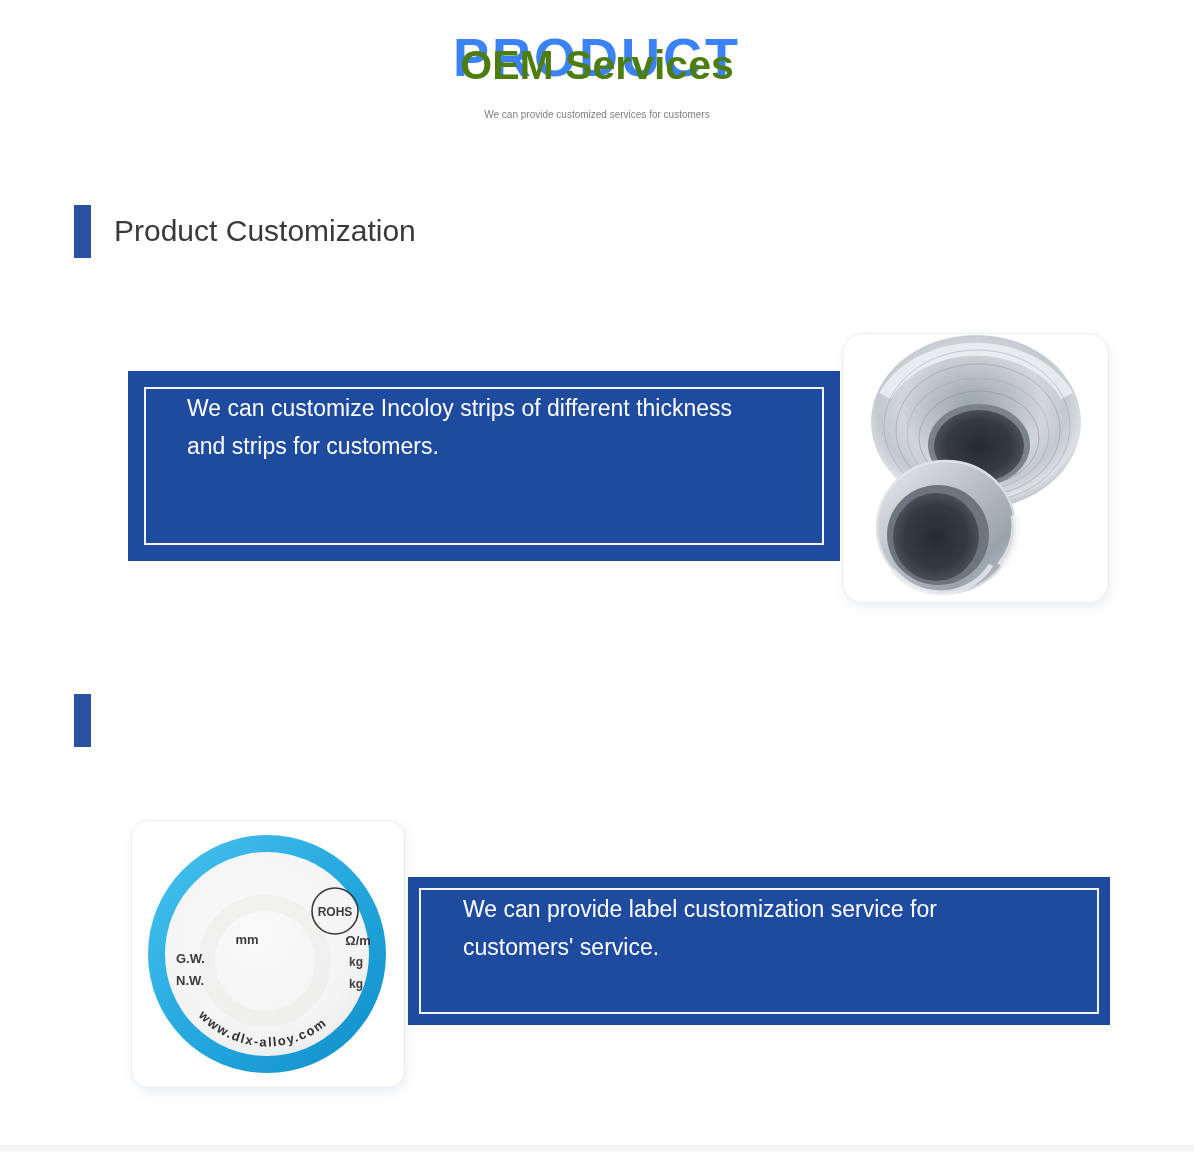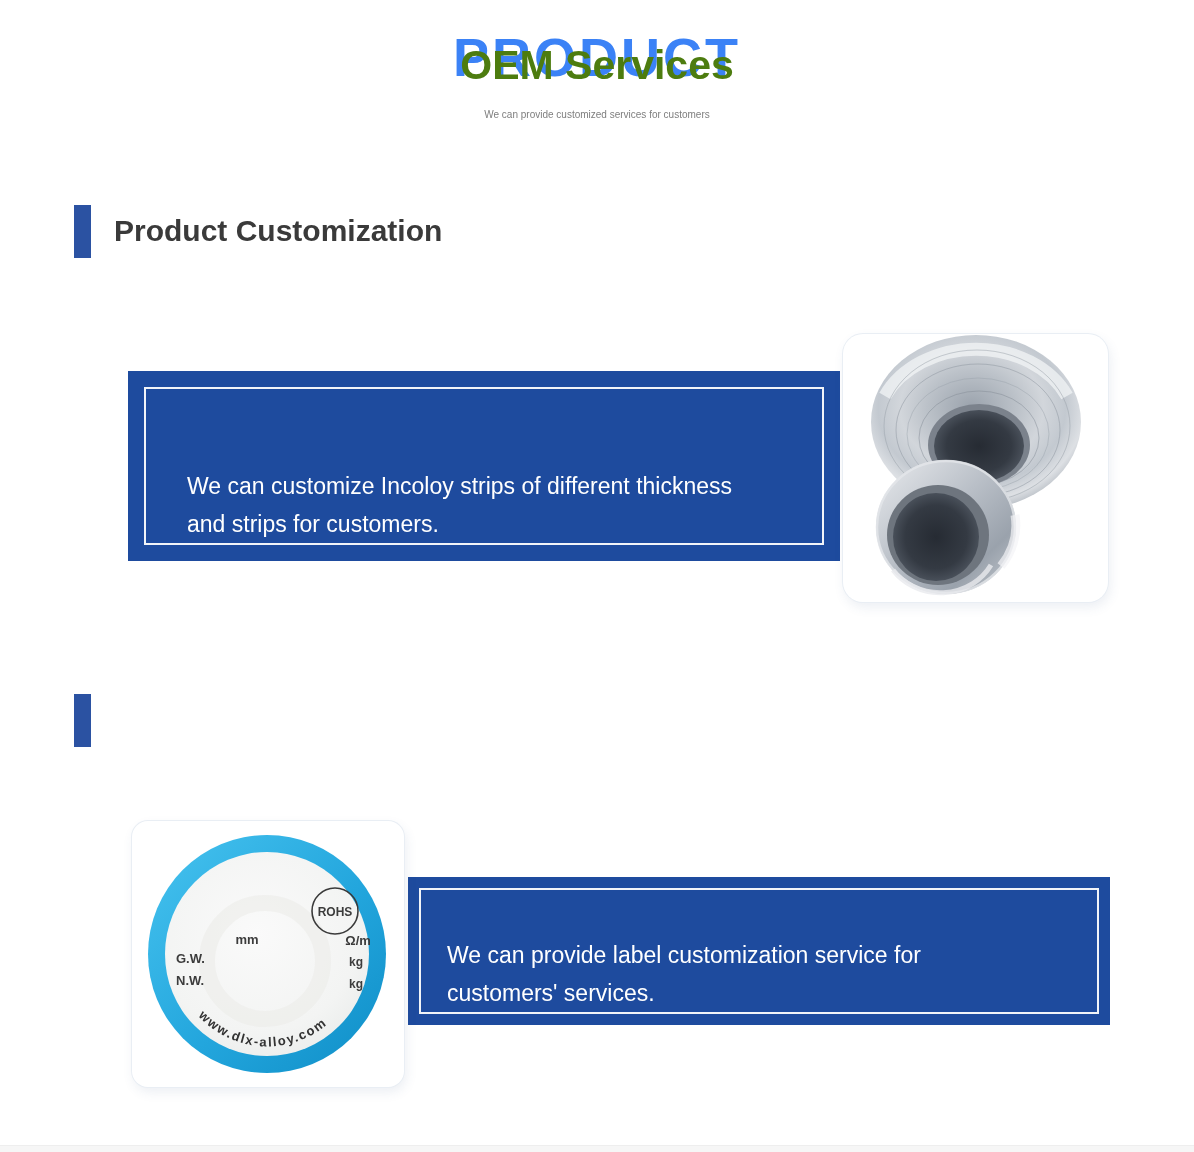--- a/index.html
+++ b/index.html
@@ -22,39 +22,39 @@
   .page-subtitle {
     position:absolute; top:109px; left:0; width:100%; text-align:center;
     font-size:10px; color:#7e7e7e; z-index:1;
   }
 
   
   .accent-bar { position:absolute; left:74px; width:17px; background:#2b52a2; }
   #bar-product { top:205px; height:53px; }
   #bar-label   { top:694px; height:53px; }
   .section-heading {
-    position:absolute; left:114px; font-size:30px; font-weight:700; color:#3a3a3a;
+    position:absolute; left:114px; font-size:30px; font-weight:400; color:#3a3a3a;
   }
   #heading-product { top:214px; }
   #heading-label   { top:703px; }
 
   
   .blue-panel { position:absolute; background:#1e4b9e; z-index:1; }
   #panel-product { left:128px; top:371px; width:712px; height:190px; }
   #panel-label   { left:408px; top:877px; width:702px; height:148px; }
   .panel-inner {
-    position:absolute; border:2px solid #f2f4f8; display:flex; align-items:flex-end;
+    position:absolute; border:2px solid #f2f4f8; display:flex; align-items:flex-start;
   }
   #panel-product .panel-inner { inset:16px; }
   #panel-label   .panel-inner { inset:11px; }
   .panel-text {
     color:#ffffff; font-size:23px; line-height:38px;
   }
   #panel-product .panel-text { padding-left:41px; }
-  #panel-label   .panel-text { padding-left:26px; }
+  #panel-label   .panel-text { padding-left:42px; }
 
   
   .image-card {
     position:absolute; background:#ffffff; border-radius:20px; z-index:2;
     box-shadow:0 0 0 1px #e9eef4, 2px 5px 12px rgba(60,90,140,0.10);
   }
   #product-image-card { left:843px; top:334px; width:265px; height:268px; }
   #label-image-card   { left:132px; top:821px; width:272px; height:266px; border-radius:16px;font-weight:bold; }
   .image-card svg { display:block; width:100%; height:100%; border-radius:inherit; }
 
@@ -167,20 +167,20 @@
       <text font-size="13" letter-spacing="1.6" fill="#333333" font-family="Liberation Sans, sans-serif">
         <textPath href="#siteArc" startOffset="4%">www.dlx-alloy.com</textPath>
       </text>
     </svg>
   </div>
 
   <div class="blue-panel" id="panel-label">
     <div class="panel-inner">
       <p class="panel-text">
         <span>We can provide label customization service for</span><br>
-        <span>customers' services.</span>
+        <span>customers' service.</span>
       </p>
     </div>
   </div>
 
   <div class="bottom-strip"></div>
 
 </div>
 
 </body></html>

